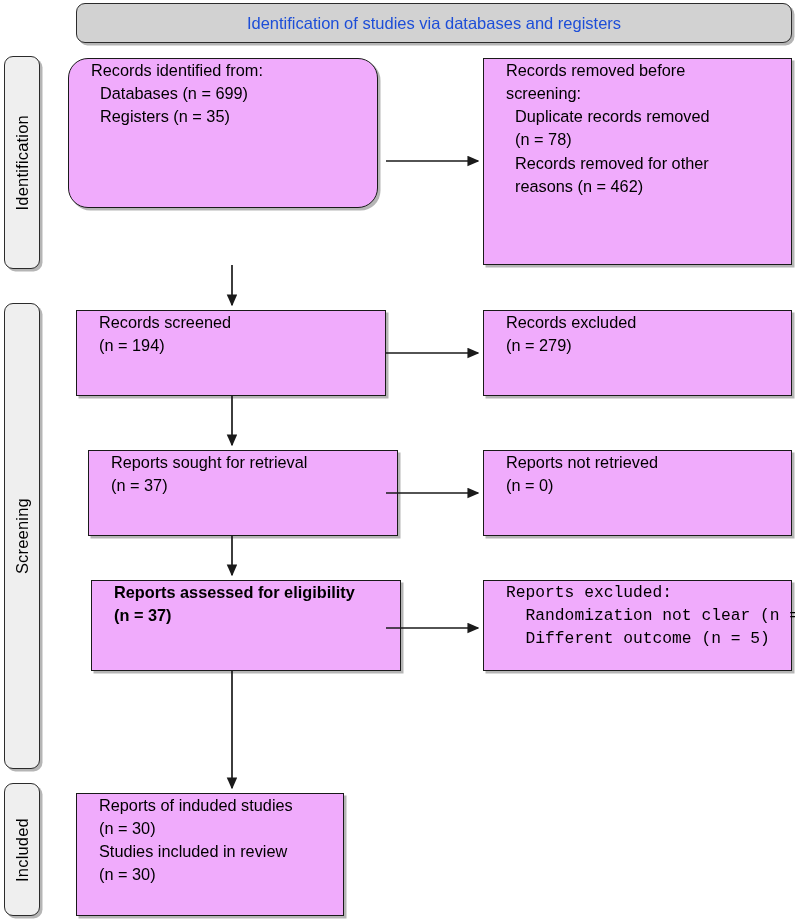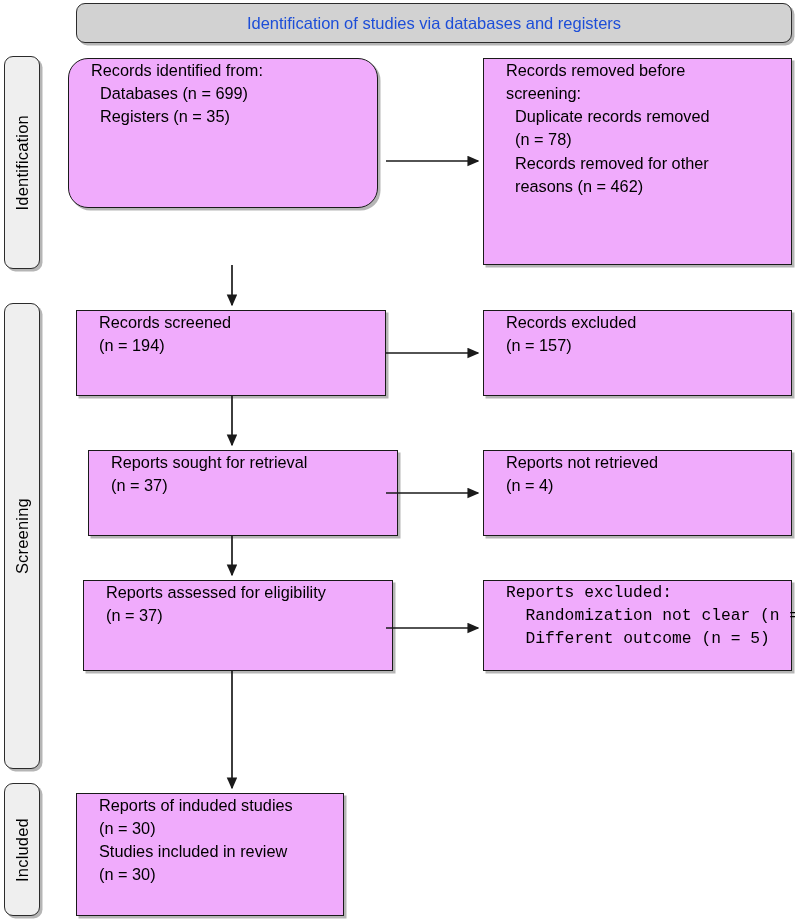--- a/index.html
+++ b/index.html
@@ -128,34 +128,34 @@
   reasons (n = 462)</span>
   </div>
 
   <div class="node" style="left:76px; top:310px; width:310px; height:86px;">
     <span class="node-text">Records screened
 (n = 194)</span>
   </div>
 
   <div class="node" style="left:483px; top:310px; width:309px; height:86px;">
     <span class="node-text">Records excluded
-(n = 157)</span>
+(n = 279)</span>
   </div>
 
   <div class="node" style="left:76px; top:450px; width:310px; height:86px;margin-left:12px;">
     <span class="node-text">Reports sought for retrieval
 (n = 37)</span>
   </div>
 
   <div class="node" style="left:483px; top:450px; width:309px; height:86px;">
     <span class="node-text">Reports not retrieved
-(n = 4)</span>
+(n = 0)</span>
   </div>
 
-  <div class="node" style="left:83px; top:580px; width:310px; height:91px;">
+  <div class="node" style="left:91px; top:580px; width:310px; height:91px;font-weight:bold;">
     <span class="node-text">Reports assessed for eligibility
 (n = 37)</span>
   </div>
 
   <div class="node" style="left:483px; top:580px; width:309px; height:91px;font-family:Liberation Mono, monospace;">
     <span class="node-text">Reports excluded:
   Randomization not clear (n = 2)
   Different outcome (n = 5)</span>
   </div>
 

